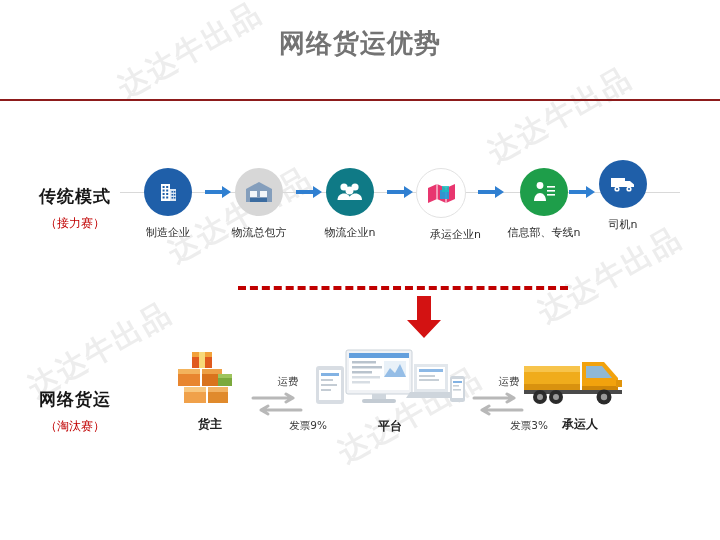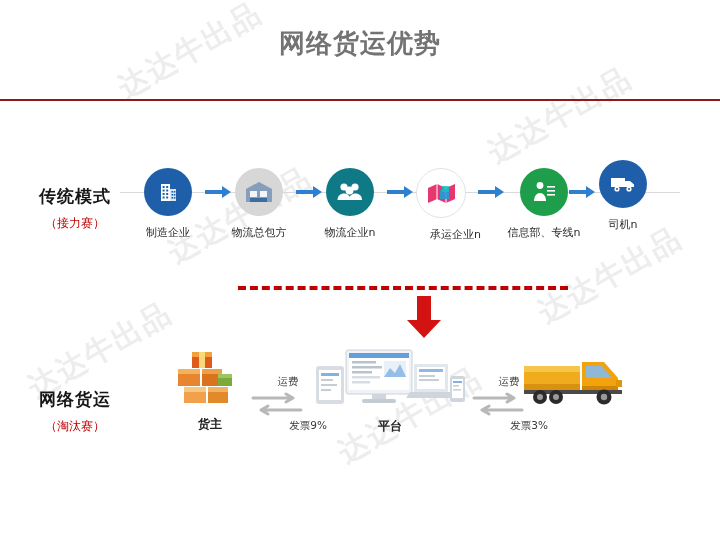--- a/index.html
+++ b/index.html
@@ -371,15 +371,16 @@
         <rect x="4" y="38" width="98" height="4" fill="#4a4a4a"></rect>
 
         <circle cx="20" cy="45" r="7" fill="#2b2b2b"></circle>
           <circle cx="20" cy="45" r="3" fill="#9a9a9a"></circle>
         <circle cx="36" cy="45" r="7" fill="#2b2b2b"></circle>
           <circle cx="36" cy="45" r="3" fill="#9a9a9a"></circle>
         <circle cx="84" cy="45" r="7.5" fill="#2b2b2b"></circle>
           <circle cx="84" cy="45" r="3.2" fill="#9a9a9a"></circle>
       </svg>
     </div>
+    <div class="b-cap">承运人</div>
   </div>
 
 </div>
 
 </body></html>

